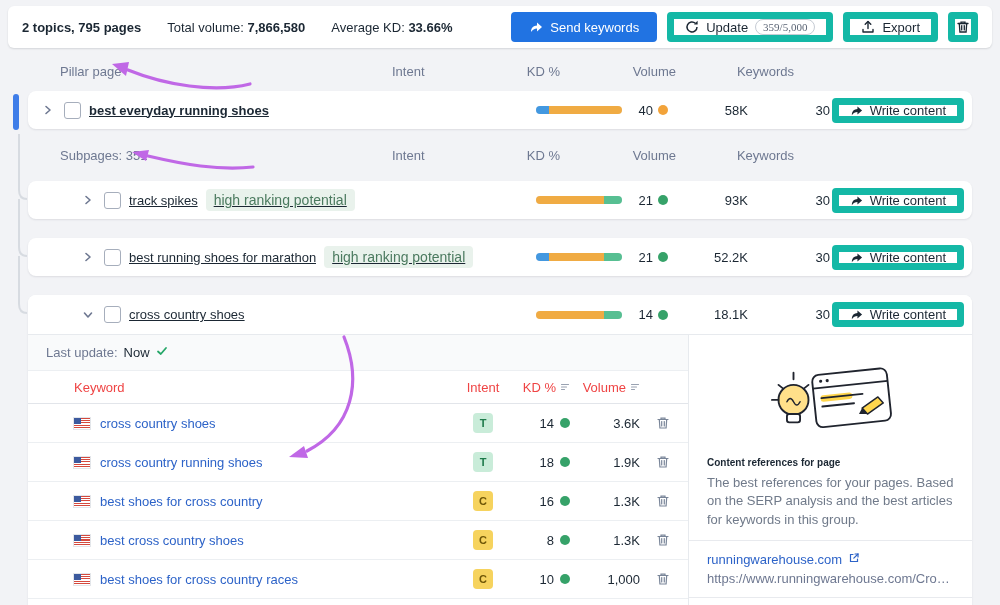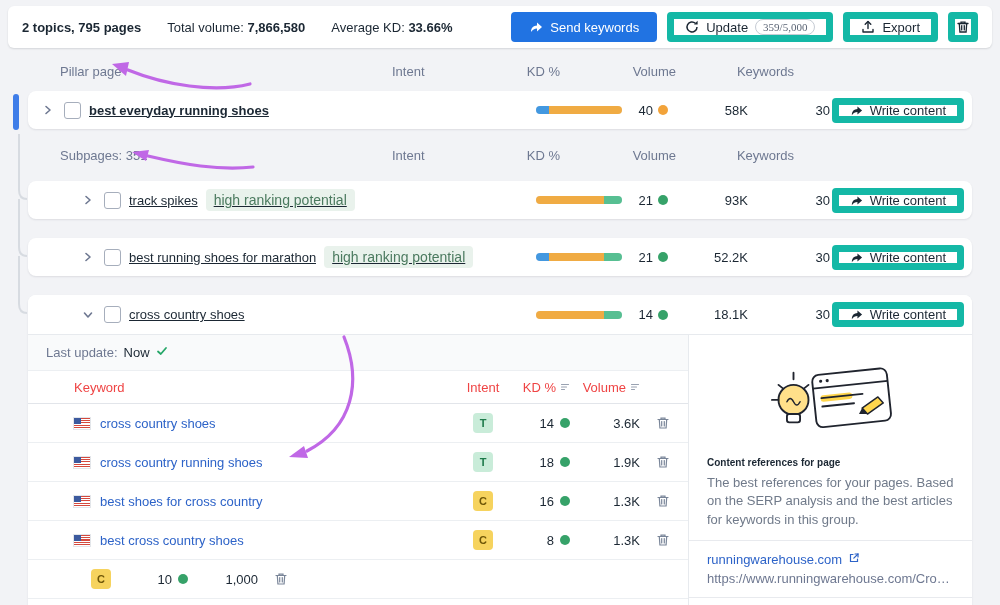--- a/index.html
+++ b/index.html
@@ -432,20 +432,24 @@
                     <path d="M5 3.5 V2.2 H9 V3.5"></path>
                     <path d="M3.3 3.5 L3.9 12 H10.1 L10.7 3.5"></path>
                     <path d="M5.7 5.6 V9.9"></path>
                     <path d="M8.3 5.6 V9.9"></path>
                   </svg>
                 </button>
               </span>
           </div>
 
           <div class="kt-row">
+            <span class="kt-col-kw">
+                <span class="flag"></span>
+                <span class="kw-link">best shoes for cross country races</span>
+              </span>
             <span class="kt-col-intent">
                 <span class="intent-badge" data-intent="C">C</span>
               </span>
             <span class="kt-col-kd">
                 <span>10</span>
                 <span class="kd-dot" data-level="green"></span>
               </span>
             <span class="kt-col-vol">1,000</span>
             <span class="kt-col-trash">
                 <button class="trash-btn">

